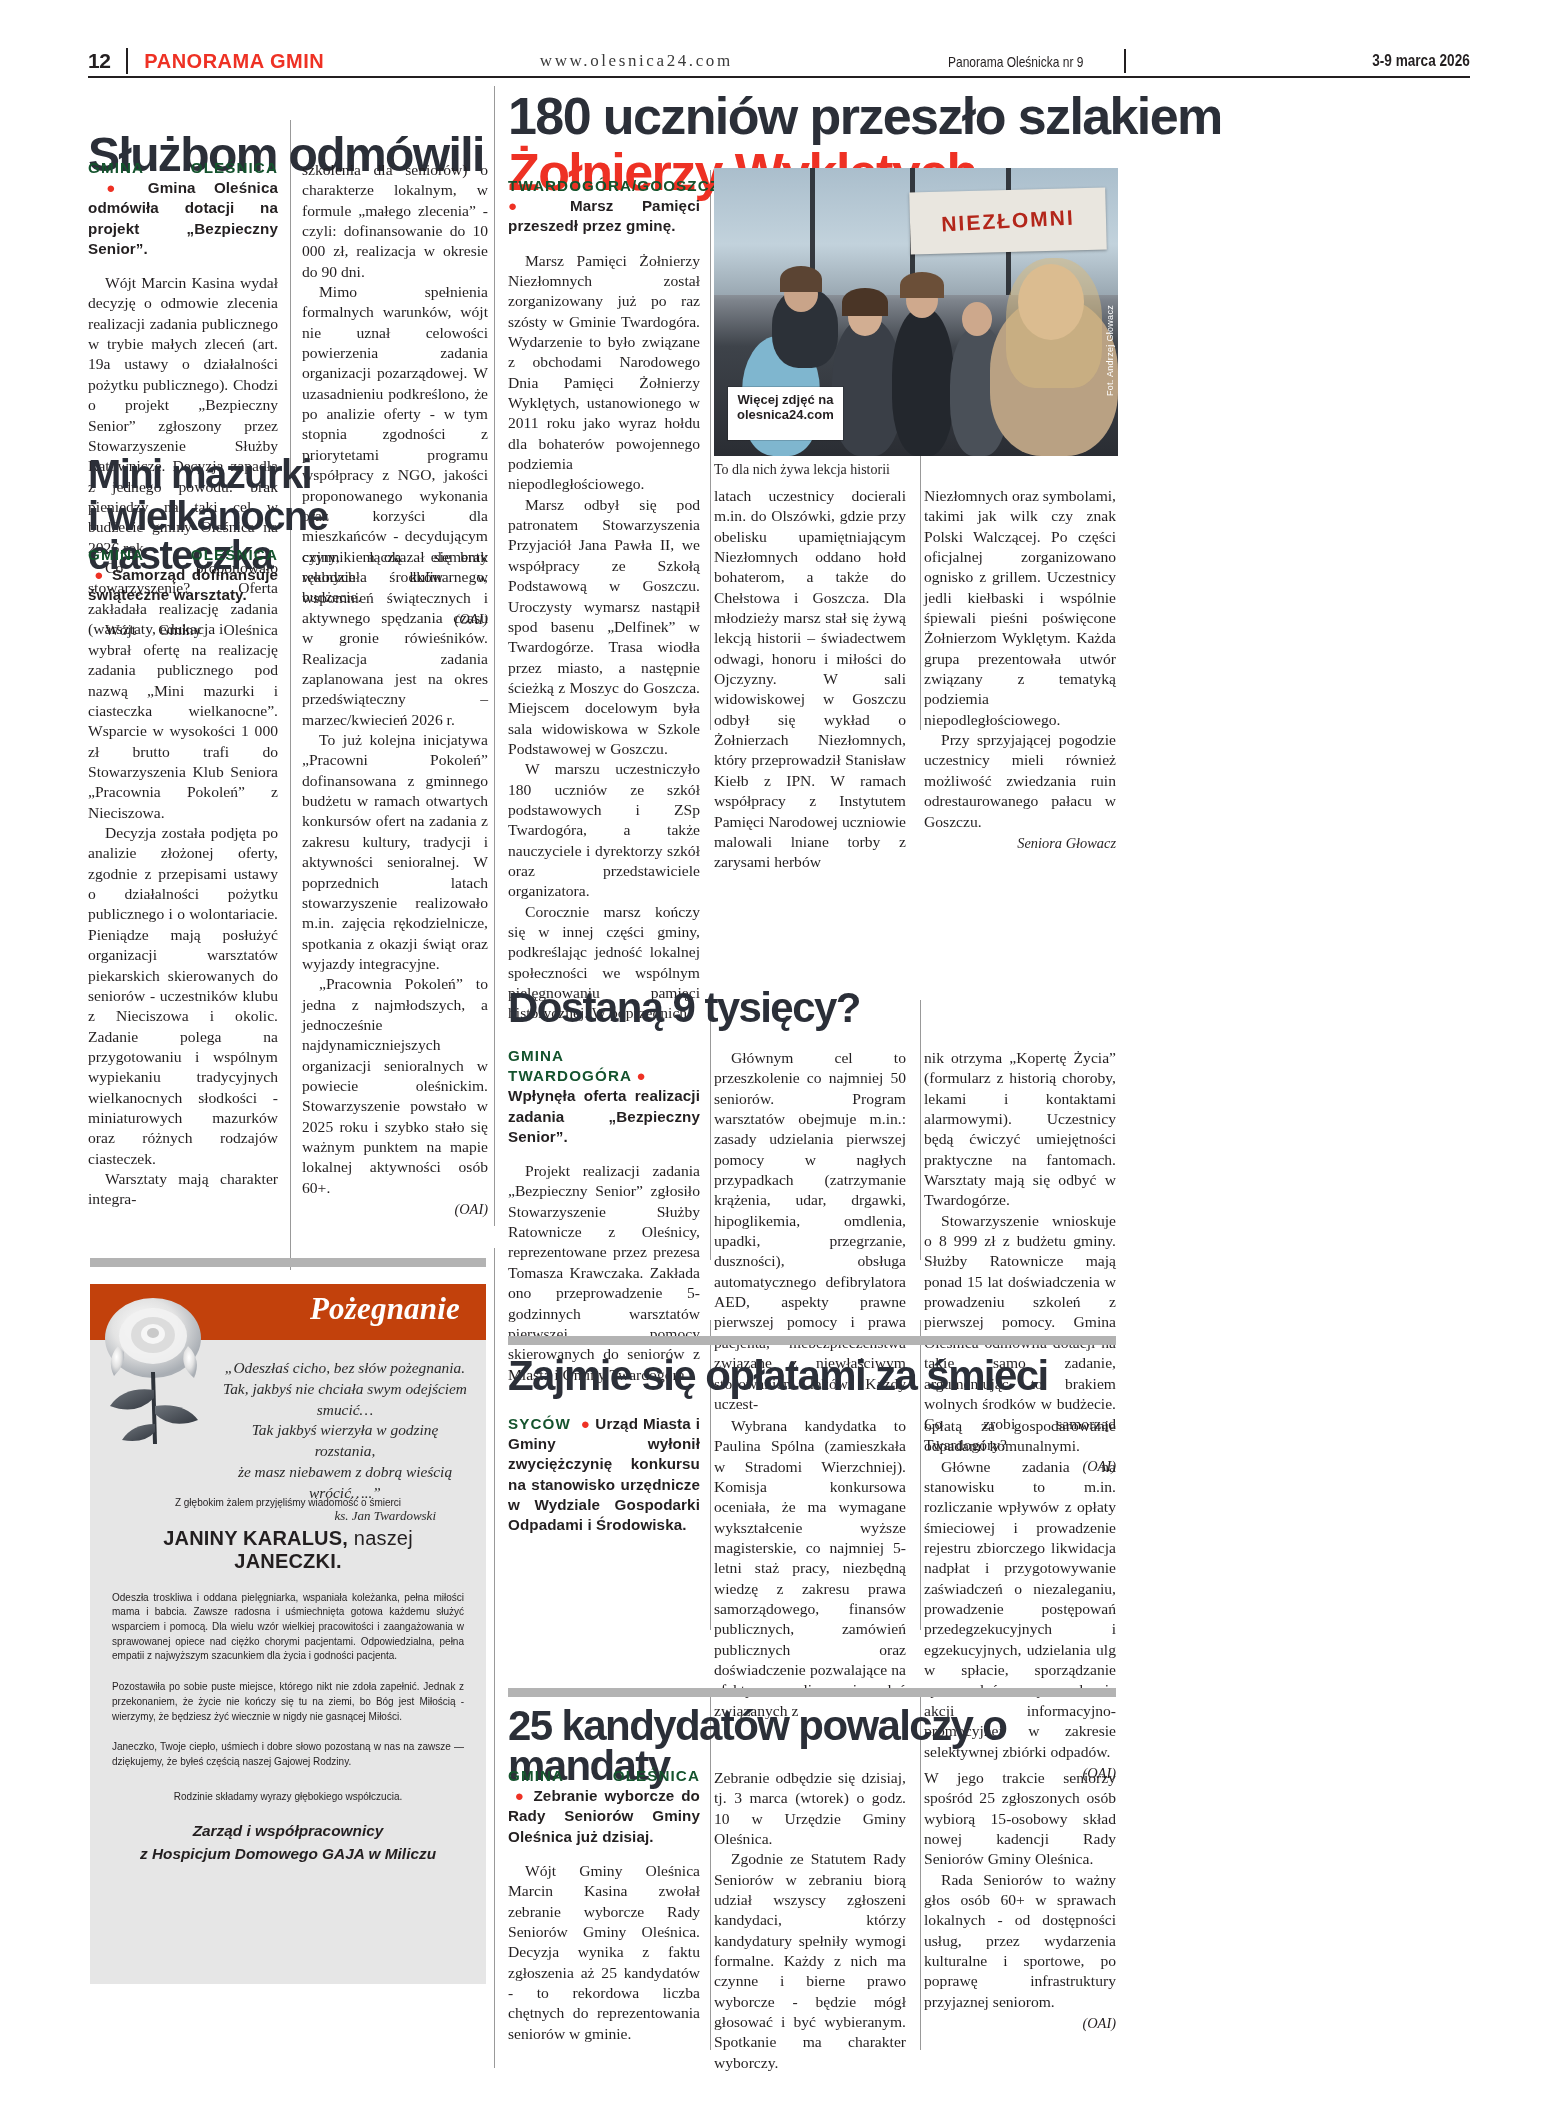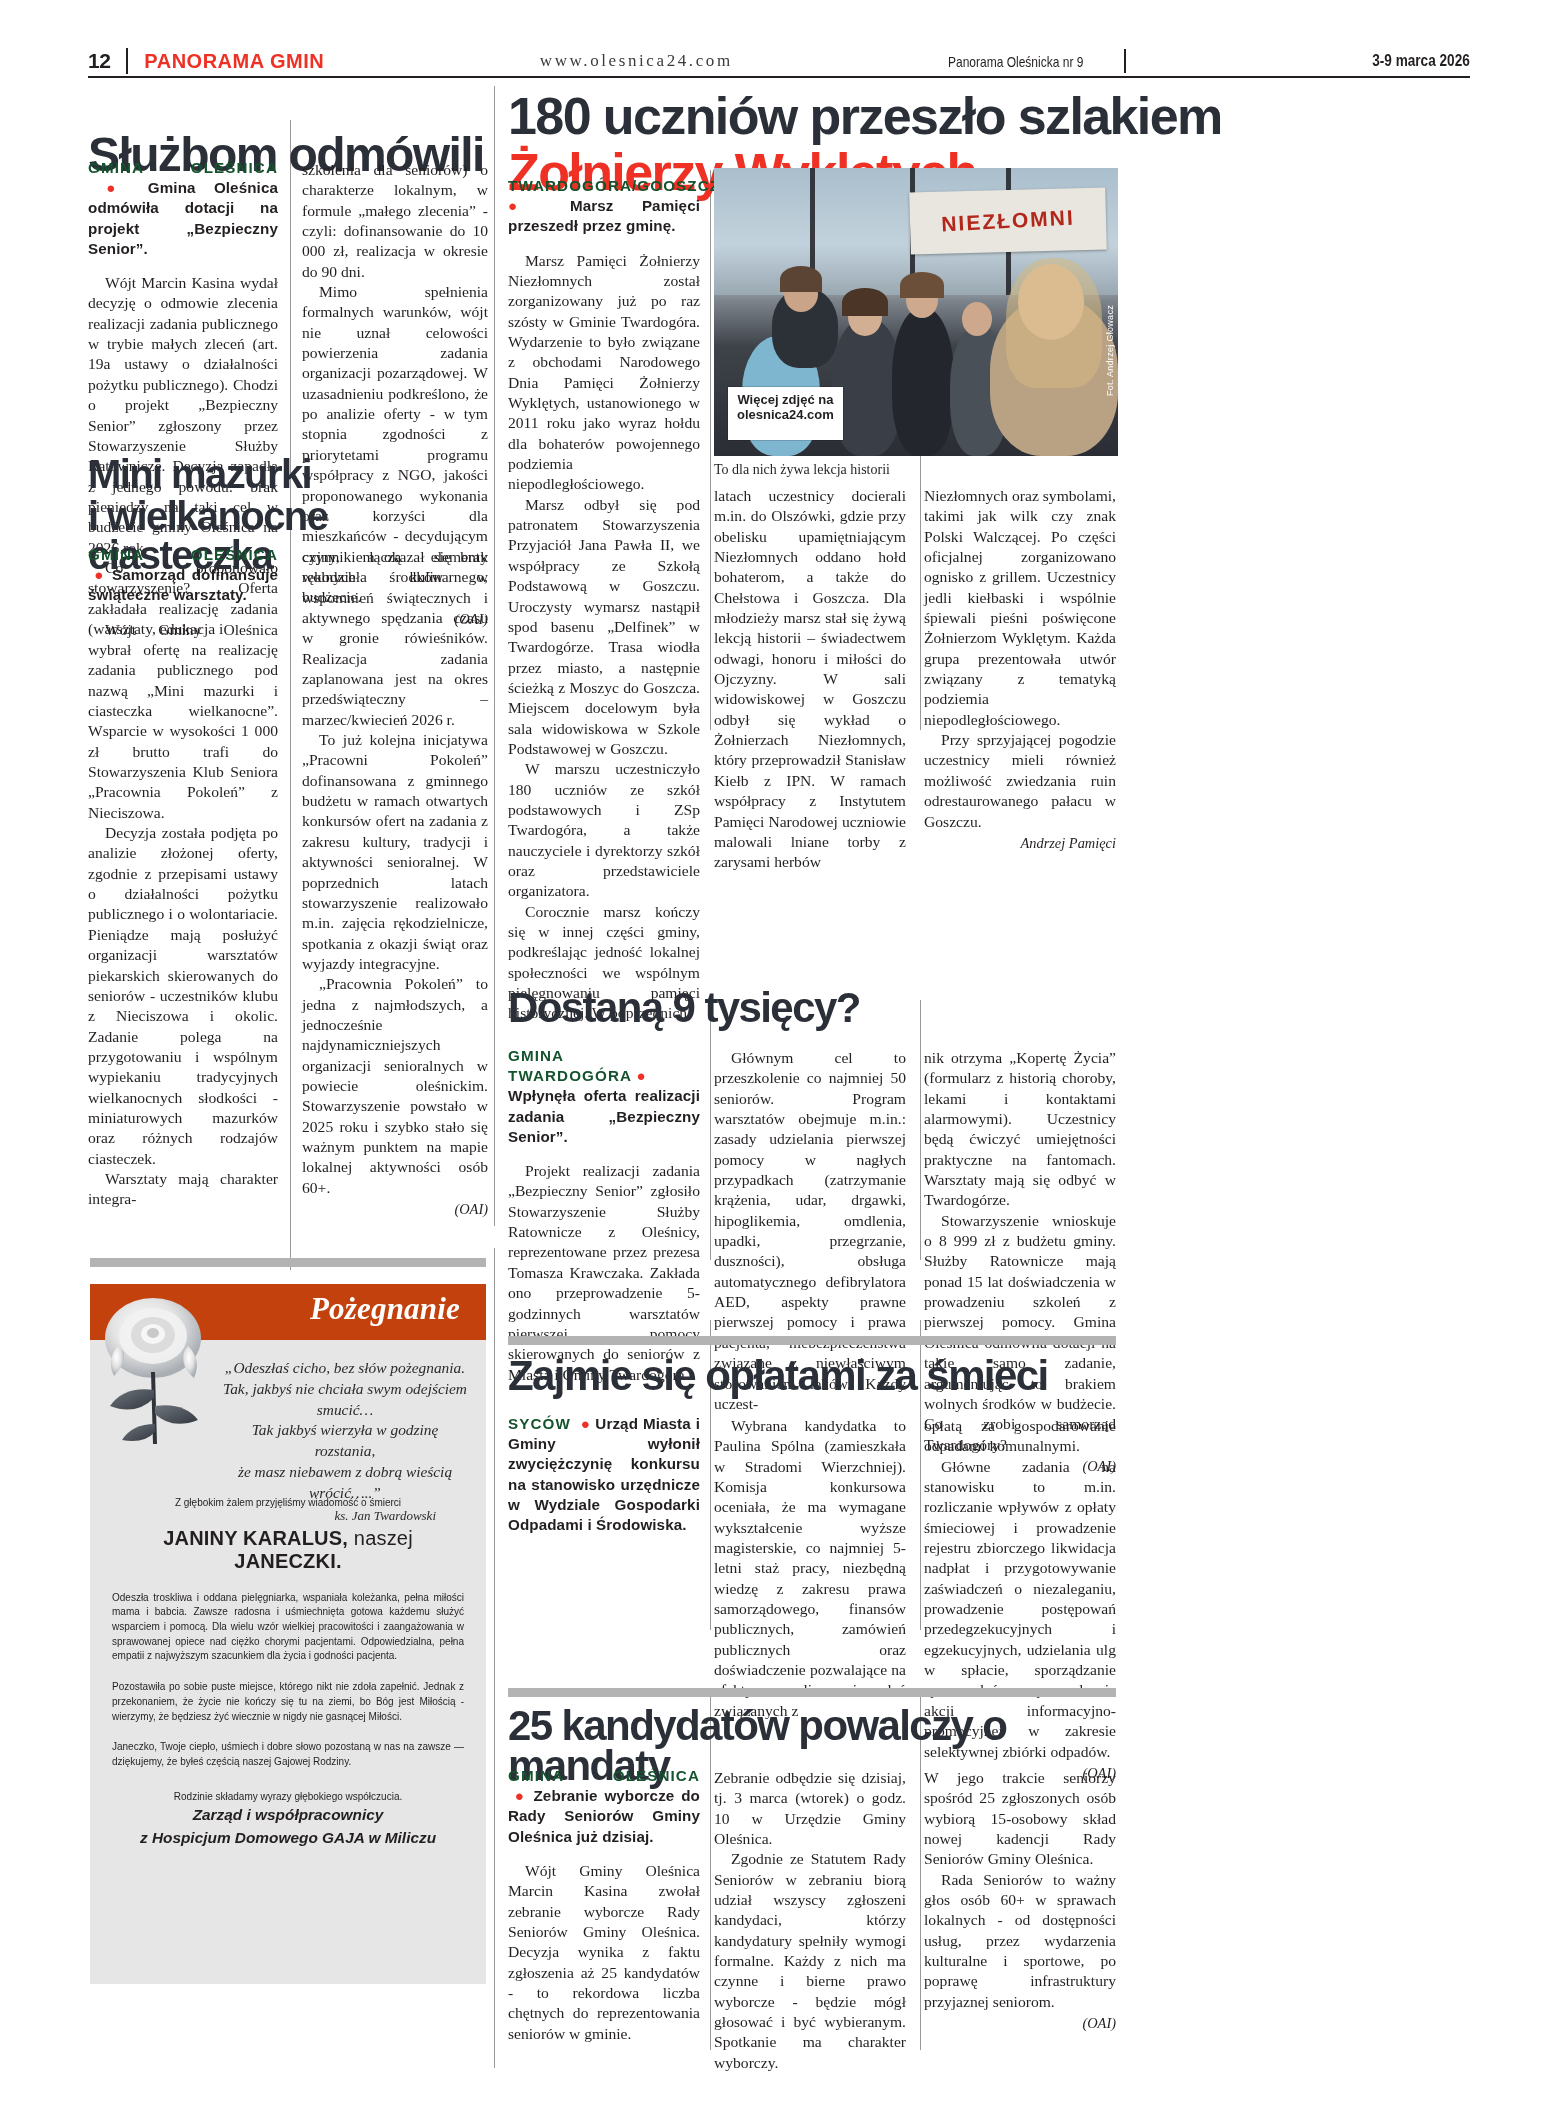--- a/index.html
+++ b/index.html
@@ -235,21 +235,21 @@
       <div class="obit-txt obit-center">Z głębokim żalem przyjęliśmy wiadomość o śmierci</div>
       <div class="obit-name" style="margin-top:16px;">
         <span>JANINY KARALUS,</span>
         <span style="font-weight:normal">naszej</span>
         <span>JANECZKI.</span>
       </div>
       <div class="obit-txt" style="margin-top:18px;">Odeszła troskliwa i oddana pielęgniarka, wspaniała koleżanka, pełna miłości mama i babcia. Zawsze radosna i uśmiechnięta gotowa każdemu służyć wsparciem i pomocą. Dla wielu wzór wielkiej pracowitości i zaangażowania w sprawowanej opiece nad ciężko chorymi pacjentami. Odpowiedzialna, pełna empatii z najwyższym szacunkiem dla życia i godności pacjenta.</div>
       <div class="obit-txt" style="margin-top:16px;">Pozostawiła po sobie puste miejsce, którego nikt nie zdoła zapełnić. Jednak z przekonaniem, że życie nie kończy się tu na ziemi, bo Bóg jest Miłością - wierzymy, że będziesz żyć wiecznie w nigdy nie gasnącej Miłości.</div>
       <div class="obit-txt" style="margin-top:16px;">Janeczko, Twoje ciepło, uśmiech i dobre słowo pozostaną w nas na zawsze — dziękujemy, że byłeś częścią naszej Gajowej Rodziny.</div>
       <div class="obit-txt obit-center" style="margin-top:20px;">Rodzinie składamy wyrazy głębokiego współczucia.</div>
-      <div class="obit-sign" style="">Zarząd i współpracownicy</div>
+      <div class="obit-sign" style="margin-top:16px;">Zarząd i współpracownicy</div>
       <div class="obit-sign">z Hospicjum Domowego  GAJA w Miliczu</div>
     </div>
   </div>
 
   <div class="col" style="left:508px; top:92px; width:980px;">
     <h1 class="head" style="font-size:52px;">180 uczniów przeszło szlakiem</h1>
     <h1 class="head red" style="font-size:52px; margin-top:6px;">Żołnierzy Wyklętych</h1>
   </div>
 
   <div class="col" style="left:508px; top:176px; width:192px;">
@@ -304,21 +304,21 @@
 
   <div class="caption" style="position:absolute; left:714px; top:462px; width:404px;">To dla nich żywa lekcja historii</div>
 
   <div class="col" style="left:714px; top:486px; width:192px;">
     <p class="body noind">latach uczestnicy docierali m.in. do Olszówki, gdzie przy obelisku upamiętniającym Niezłomnych oddano hołd bohaterom, a także do Chełstowa i Goszcza. Dla młodzieży marsz stał się żywą lekcją historii – świadectwem odwagi, honoru i miłości do Ojczyzny. W sali widowiskowej w Goszczu odbył się wykład o Żołnierzach Niezłomnych, który przeprowadził Stanisław Kiełb z IPN. W ramach współpracy z Instytutem Pamięci Narodowej uczniowie malowali lniane torby z zarysami herbów</p>
   </div>
 
   <div class="col" style="left:924px; top:486px; width:192px;">
     <p class="body noind">Niezłomnych oraz symbolami, takimi jak wilk czy znak Polski Walczącej. Po części oficjalnej zorganizowano ognisko z grillem. Uczestnicy jedli kiełbaski i wspólnie śpiewali pieśni poświęcone Żołnierzom Wyklętym. Każda grupa prezentowała utwór związany z tematyką podziemia niepodległościowego.</p>
     <p class="body">Przy sprzyjającej pogodzie uczestnicy mieli również możliwość zwiedzania ruin odrestaurowanego pałacu w Goszczu.</p>
-    <p class="body sig">Andrzej Pamięci</p>
+    <p class="body sig">Seniora Głowacz</p>
   </div>
 
   <div class="col" style="left:508px; top:988px; width:620px;">
     <h1 class="head" style="font-size:42px;">Dostaną 9 tysięcy?</h1>
   </div>
 
   <div class="col" style="left:508px; top:1046px; width:192px;">
     <div class="kicker">
       <span class="place">GMINA TWARDOGÓRA</span><span class="dot">&nbsp;●</span>
       <div>Wpłynęła oferta realizacji zadania „Bezpieczny Senior”.</div>

